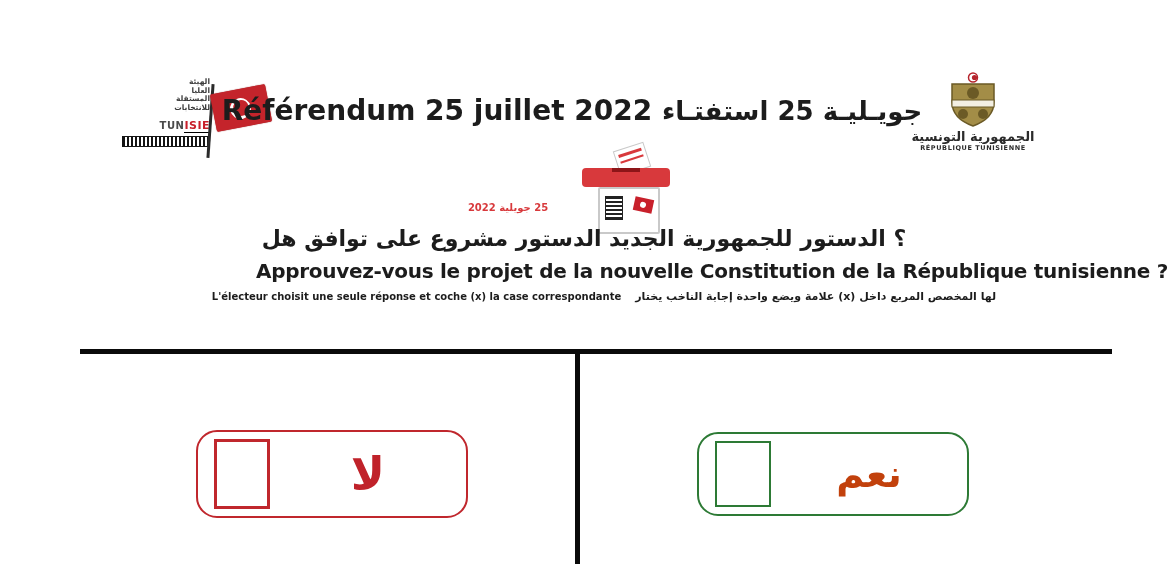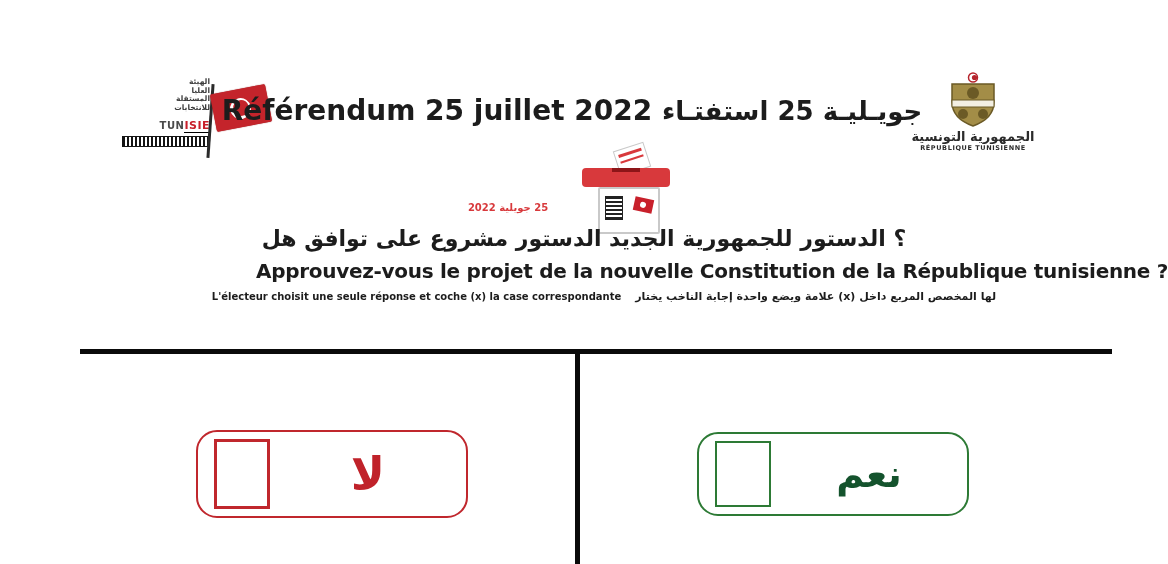--- a/index.html
+++ b/index.html
@@ -72,21 +72,21 @@
 
   
   .pill{display:flex;align-items:center;border-radius:21px;background:#fff;}
   .pill-no{left:196px;top:398px;width:268px;height:84px;border:2px solid #c0272d;}
   .pill-yes{left:697px;top:400px;width:268px;height:80px;border:2px solid #2d7a35;}
   .chk{margin-left:16px;background:#fff;}
   .chk-no{width:50px;height:64px;border:3px solid #c0272d;}
   .chk-yes{width:52px;height:62px;border:2.5px solid #2d7a35;}
   .pill-label{flex:1;text-align:center;font-weight:bold;direction:rtl;}
   .lbl-no{font-size:46px;color:#c0222a;}
-  .lbl-yes{font-size:38px;color:#14532d;}
+  .lbl-yes{font-size:38px;color:#c2410c;}
 
   
   .tok-row{direction:ltr;unicode-bidi:embed;}
   .ar-tok{direction:rtl;unicode-bidi:isolate;}
 </style>
 </head>
 <body>
 
 <div class="abs isie">
   <div class="isie-lines">

